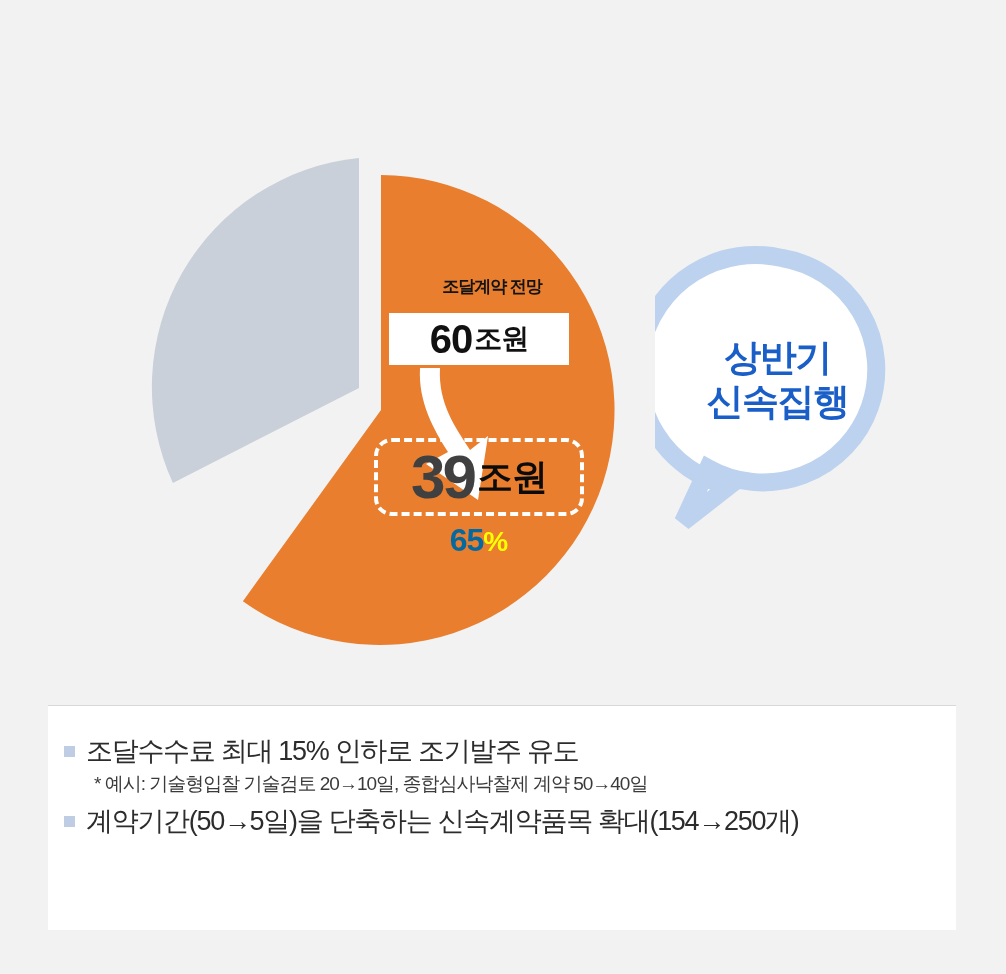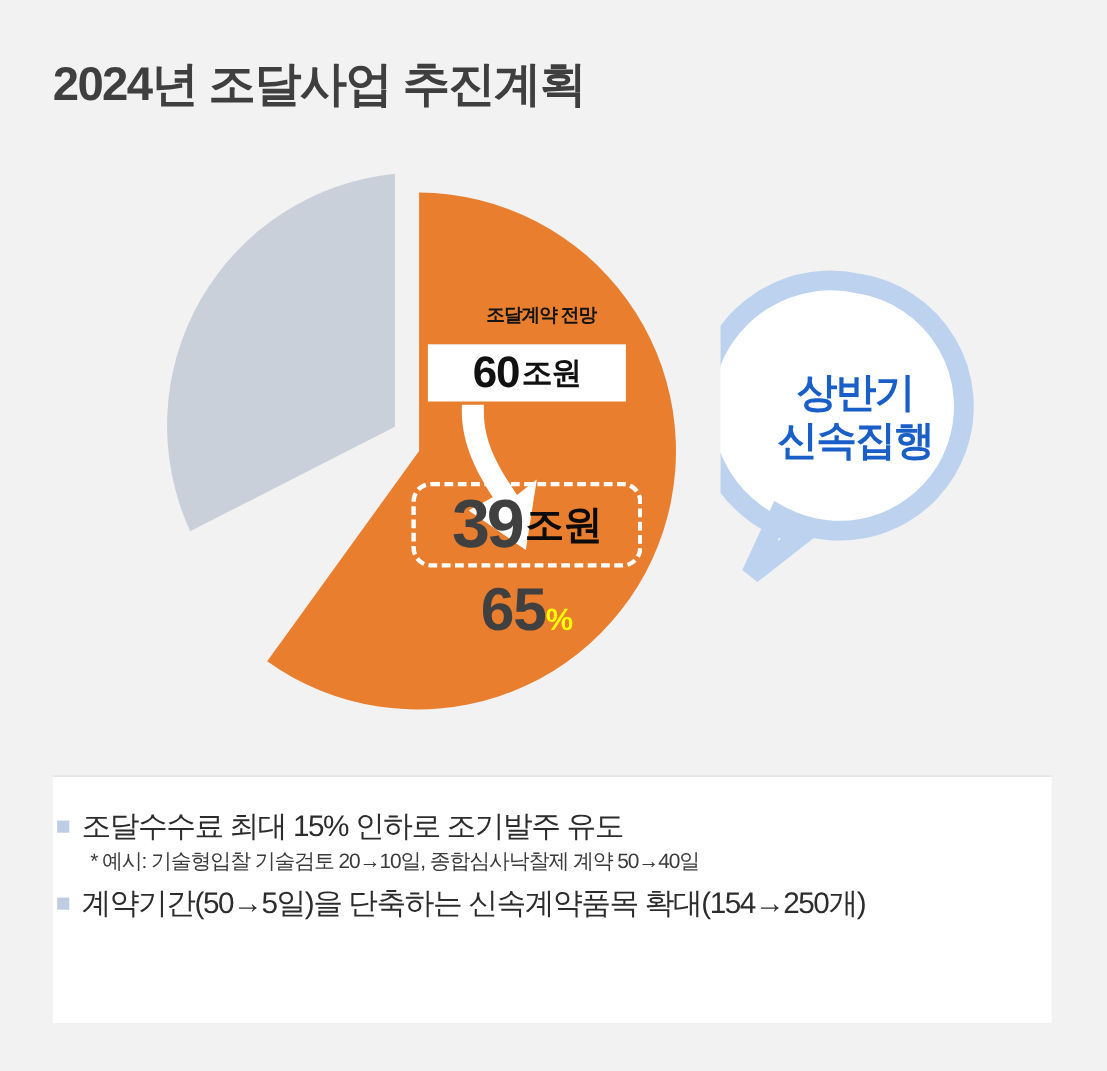--- a/index.html
+++ b/index.html
@@ -120,23 +120,23 @@
 
   .pct {
     position: absolute;
     left: 374px;
     top: 372px;
     width: 210px;
     text-align: center;
     white-space: nowrap;
   }
   .pct .n {
-    font-size: 55px;
-    font-weight: bold;
-    color: #404040;
+    font-size: 32px;
+    font-weight: bold;
+    color: #0369a1;
     letter-spacing: -1px;
   }
   .pct .s {
     font-size: 28px;
     font-weight: bold;
     color: #ffff00;
   }
 
   
   .bubble-wrap {
@@ -166,21 +166,21 @@
     left: 48px;
     top: 705px;
     width: 908px;
     height: 225px;
     background: #ffffff;
     border-top: 1px solid #d8d8d8;
     box-sizing: border-box;
   }
   .bullet-list {
     position: absolute;
-    left: 4px;
+    left: 16px;
     top: 26px;
     right: 10px;
   }
   .bullet-row {
     display: flex;
     align-items: flex-start;
     margin-bottom: 2px;
   }
   .bullet-sq {
     width: 11px;
@@ -206,21 +206,20 @@
     margin-top: -2px;
     margin-bottom: 3px;
     white-space: nowrap;
   }
 </style>
 </head>
 <body>
 
 <div class="page">
 
-  <div class="title">2024년 조달사업 추진계획</div>
 
   <div class="chart-area">
 
     <svg class="pie-svg" viewBox="0 0 560 520">
 
       <path fill="#c9d0d9" d="M 249 248
                L 249 18
                A 230 230 0 0 0 62.9 342.9
                Z" transform="translate(-10,-10)"></path>
 

